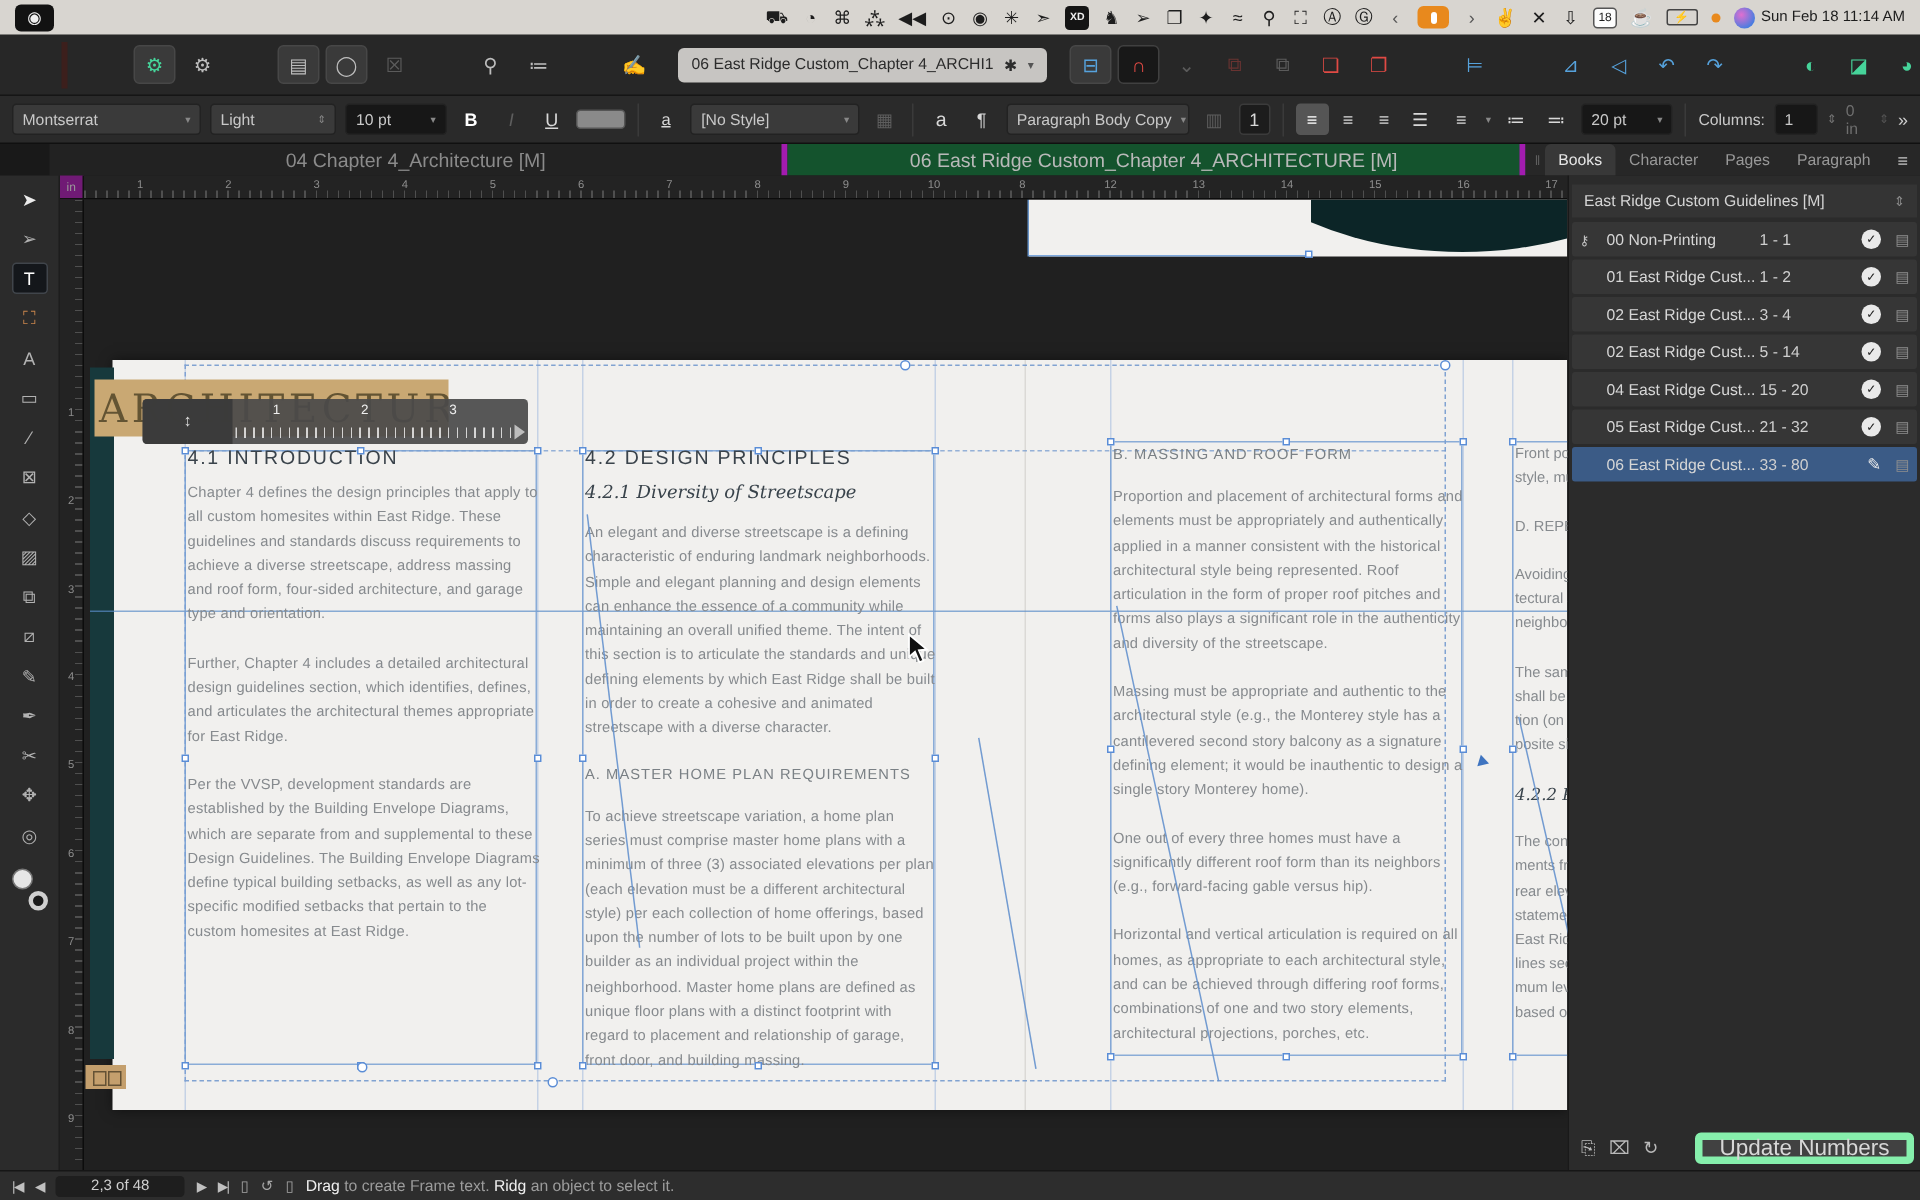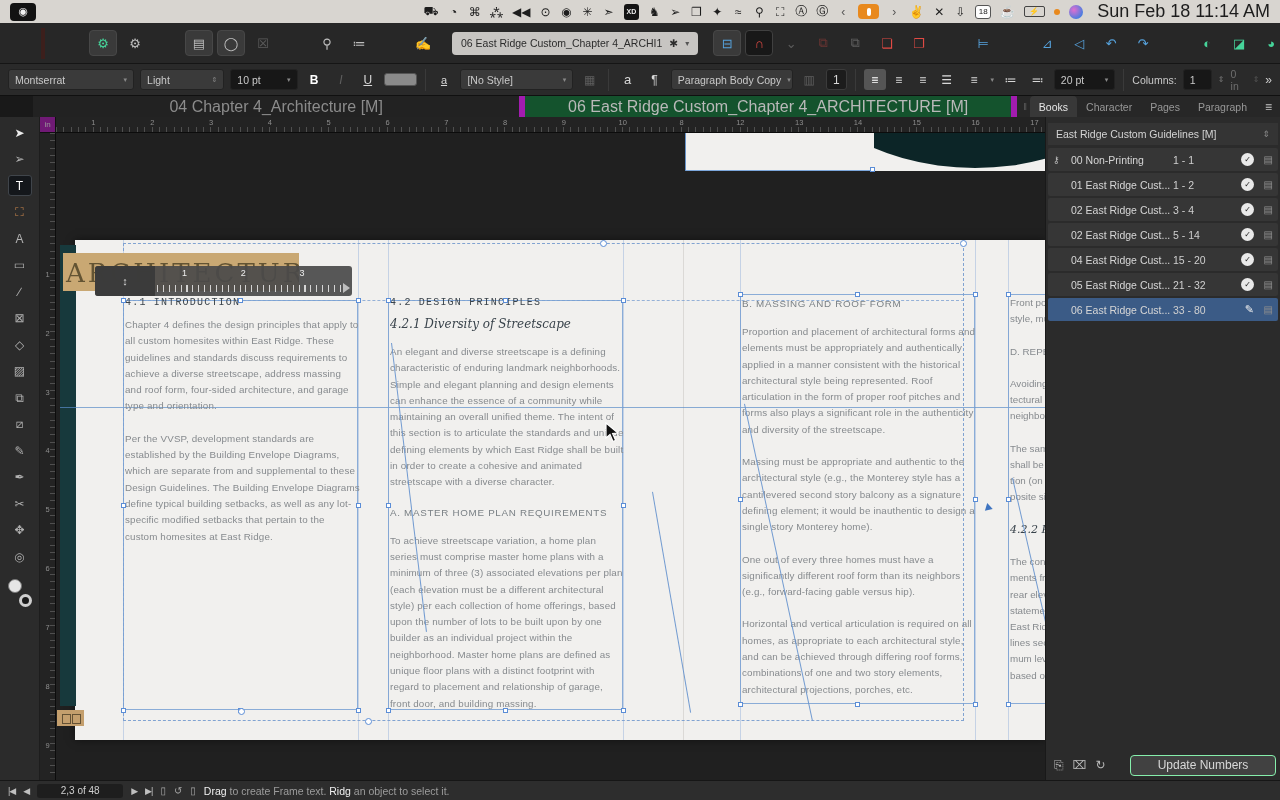--- a/index.html
+++ b/index.html
@@ -15,21 +15,21 @@
   #mb-right{margin-left:auto;display:flex;align-items:center;gap:9px;font-size:12px}
   .mbi{display:inline-flex;align-items:center;justify-content:center;min-width:12px;height:16px;color:#1d1d1d}
   .mbi.dim{color:#555}
   .mbi.xdbox{background:#141414;color:#eee;font-size:7px;font-weight:bold;padding:1px 3px;border-radius:3px}
   .mbi.mic{width:21px;height:15px;background:#e8891d;border-radius:4px}
   .mbi.mic::before{content:"";width:4px;height:8px;background:#fff;border-radius:2px;display:block}
   .mbi.cal{width:16px;height:14px;background:#fdfdfd;border:1px solid #555;border-radius:3px;font-size:8px}
   .mbi.batt{width:21px;height:11px;border:1px solid #444;border-radius:2px;font-size:8px}
   .mbi.odot{width:6px;height:6px;min-width:6px;border-radius:50%;background:#e8891d}
   .mbi.siri{width:14px;height:14px;border-radius:50%;background:radial-gradient(circle at 35% 35%,#e06fd0,#4a7de0 72%)}
-  #mb-clock{font-size:18px;margin-left:14px;white-space:nowrap}
+  #mb-clock{font-size:10px;margin-left:4px;white-space:nowrap}
 
   
   #titlebar{position:absolute;left:0;top:23px;width:1280px;height:41px;background:#272727;
     border-bottom:1px solid #151515;display:flex;align-items:center;padding:0 10px;gap:7px}
   .tl{width:12px;height:12px;border-radius:50%;background:#535353;margin-right:2px}
   .appico{width:27px;height:27px;border-radius:6px;margin-left:6px}
   .appico.red{background:repeating-linear-gradient(115deg,#e03a30 0 3px,#7e1410 3px 6px);outline:2px solid #3c1f1c}
   .appico.blue{background:linear-gradient(155deg,#6fd0f5,#1a6fb5 70%)}
   .appico.purple{background:linear-gradient(155deg,#9a6fd0,#5a3a90 70%);opacity:.45}
   .tbx{min-width:28px;height:26px;border-radius:4px;display:flex;align-items:center;justify-content:center;
@@ -56,22 +56,22 @@
   .cbtn.dim{color:#5e5e5e}
   .cbtn.active{background:#555;color:#fff}
   .swatch{width:34px;height:13px;background:#8a8a8a;border-radius:3px;border:1px solid #555}
   .cbsep{width:1px;height:22px;background:#3a3a3a;margin:0 2px}
   .alist{display:flex;gap:2px}
   #cb-expand{margin-left:auto;font-size:12px;color:#cfcfcf;letter-spacing:-2px;padding-right:2px}
 
   
   #tabbar{position:absolute;left:0;top:96px;width:1280px;height:21px;background:#191919;display:flex}
   .tabspacer{width:60px;background:#191919}
-  .dtab{display:flex;align-items:center;justify-content:center;font-size:16px;color:#8b8b8b;
-    background:#222;border-right:6px solid #a21caf;overflow:hidden;white-space:nowrap}
+  .dtab{display:flex;align-items:center;justify-content:center;font-size:13px;color:#8b8b8b;
+    background:#222;border-right:4px solid #a21caf;overflow:hidden;white-space:nowrap}
   .dtab.active{background:#14532d;color:#b9b9b9}
   #ptabs{flex:1;background:#272727;display:flex;align-items:stretch;padding-left:4px;gap:1px}
   .grip{color:#5f5f5f;font-size:9px;display:flex;align-items:center;padding:0 2px}
   .ptab{font-size:10.5px;color:#989898;padding:0 9px;display:flex;align-items:center}
   .ptab.active{background:#383838;color:#e6e6e6;border-radius:4px 4px 0 0}
   #ptab-menu{margin-left:auto;color:#c4c4c4;font-size:12px;display:flex;align-items:center;padding:0 8px}
 
   
   #tools{position:absolute;left:0;top:117px;width:40px;height:663px;background:#2b2b2b;
     border-right:1px solid #1d1d1d;display:flex;flex-direction:column;align-items:center;
@@ -120,21 +120,21 @@
     color:#ddd;font-size:11px;display:flex;align-items:center;justify-content:center}
   #measure .mnums{position:absolute;left:60px;top:2px;display:flex}
   #measure .mnums span{width:58.8px;text-align:center;font-size:9px;color:#eee}
   #measure .mticks{position:absolute;left:62px;right:10px;bottom:4px;height:7px;
     background:repeating-linear-gradient(90deg,rgba(255,255,255,.75) 0 1px,transparent 1px 5.9px)}
   #measure .mtri{position:absolute;right:2px;bottom:3px;width:0;height:0;
     border-top:5px solid transparent;border-bottom:5px solid transparent;border-left:7px solid #bdbdbd}
 
   
   .col{position:absolute;z-index:5}
-  .hd{font-family:Liberation Mono, monospace;font-size:10px;color:#3a434b;letter-spacing:1.2px;margin-bottom:9px}
+  .hd{font-family:Liberation Sans, sans-serif;font-size:13px;color:#3a434b;letter-spacing:1.2px;margin-bottom:9px}
   .sub-it{font-family:"DejaVu Serif",serif;font-style:italic;font-size:12px;color:#39434b;margin:3px 0 13px}
   .sub-caps{font-size:9.8px;color:#7a8085;letter-spacing:.7px;margin:3px 0 15px}
   .p{font-size:9.8px;line-height:16.3px;color:#868a8e;letter-spacing:.15px;margin-bottom:16px}
   .cl{font-size:9.8px;line-height:16.2px;min-height:16.2px;color:#868a8e;white-space:nowrap}
   .cl.it{font-family:"DejaVu Serif",serif;font-style:italic;font-size:11px;color:#39434b}
   #foliobox{position:absolute;left:1px;top:577px;width:27px;height:16px;background:#c49f6d;z-index:4}
   #foliobox::before{content:"";position:absolute;left:5px;top:4px;width:7px;height:8px;border:1px solid rgba(60,50,30,.7)}
   #foliobox::after{content:"";position:absolute;left:15px;top:4px;width:7px;height:8px;border:1px solid rgba(60,50,30,.7)}
   .arrowhead{position:absolute;width:0;height:0;border-left:4px solid transparent;border-right:4px solid transparent;
     border-bottom:7px solid #3f74c0;z-index:7}
@@ -151,22 +151,22 @@
   .brow .lead{width:18px;min-width:18px;font-size:9px;color:#c0c0c0}
   .brow .bname{width:102px;min-width:102px;overflow:hidden;white-space:nowrap}
   .brow .bpages{width:52px;color:#cfcfcf}
   .brow .st-check{margin-left:auto;width:13px;height:13px;border-radius:50%;background:#e9e9e9;
     color:#222;font-size:8px;display:flex;align-items:center;justify-content:center}
   .brow .st-pen{margin-left:auto;display:none;color:#eee;font-size:11px}
   .brow.pen .st-pen{display:flex}
   .brow .trail{width:14px;text-align:right;color:#8f8f8f;font-size:10px;margin-left:5px}
   #pbottom{position:absolute;left:8px;right:4px;top:636px;height:24px;display:flex;align-items:center;gap:9px}
   #pbottom .pico{color:#b9b9b9;font-size:12px}
-  #update-btn{margin-left:auto;width:146px;height:21px;background:#414141;border:1px solid #86efac;
-    border-radius:4px;color:#d8d8d8;font-size:12px;display:flex;align-items:center;justify-content:center}
+  #update-btn{margin-left:auto;width:146px;height:21px;background:#414141;border:5px solid #86efac;
+    border-radius:4px;color:#d8d8d8;font-size:15px;display:flex;align-items:center;justify-content:center}
 
   
   #statusbar{position:absolute;left:0;top:780px;width:1280px;height:20px;background:#2d2d2d;
     border-top:1px solid #161616;display:flex;align-items:center;gap:8px;padding:0 8px;
     font-size:10.5px;color:#9c9c9c}
   .navb{color:#c0c0c0;font-size:9px;letter-spacing:-1px}
   #pagefield{width:86px;height:14px;background:#1e1e1e;border-radius:3px;display:flex;
     align-items:center;justify-content:center;color:#cfcfcf;font-size:10px}
   .sico{color:#a5a5a5;font-size:10px}
   #hint b{color:#efefef;font-weight:normal}
@@ -443,20 +443,21 @@
   <div class="diag" style="left:335px;top:210px;height:291px;transform:rotate(-6.9deg)"></div>
   <div class="diag" style="left:596px;top:359px;height:224px;transform:rotate(-9.8deg)"></div>
   <div class="diag" style="left:688px;top:271px;height:324px;transform:rotate(-12.1deg)"></div>
   <div class="diag" style="left:956px;top:345px;height:242px;transform:rotate(-12.9deg)"></div>
 
   <div class="arrowhead" style="left:928px;top:370px;transform:rotate(-13deg)"></div>
 
   <div class="col" style="left:69px;top:164px;width:235px">
       <div class="hd">4.1   INTRODUCTION</div>
       <div class="p">Chapter 4 defines the design principles that apply to all custom homesites within East Ridge.  These guidelines and standards discuss requirements to achieve a diverse streetscape, address massing and roof form, four-sided architecture, and garage type and orientation.</div>
+      <div class="p">Further, Chapter 4 includes a detailed architectural design guidelines section, which identifies, defines, and articulates the architectural themes appropriate for East Ridge.</div>
       <div class="p">Per the VVSP, development standards are established by the Building Envelope Diagrams, which are separate from and supplemental to these Design Guidelines.  The Building Envelope Diagrams define typical building setbacks, as well as any lot-specific modified setbacks that pertain to the custom homesites at East Ridge.</div>
     </div>
   <div class="col" style="left:334px;top:164px;width:235px">
       <div class="hd">4.2 DESIGN PRINCIPLES</div>
       <div class="sub-it">4.2.1 Diversity of Streetscape</div>
       <div class="p">An elegant and diverse streetscape is a defining characteristic of enduring landmark neighborhoods. Simple and elegant planning and design elements can enhance the essence of a community while maintaining an overall unified theme.  The intent of this section is to articulate the standards and unique defining elements by which East Ridge shall be built in order to create a cohesive and animated streetscape with a diverse character.</div>
       <div class="sub-caps">A.  MASTER HOME PLAN REQUIREMENTS</div>
       <div class="p">To achieve streetscape variation, a home plan series must comprise master home plans with a minimum of three (3) associated elevations per plan (each elevation must be a different architectural style) per each collection of home offerings, based upon the number of lots to be built upon by one builder as an individual project within the neighborhood.  Master home plans are defined as unique floor plans with a distinct footprint with regard to placement and relationship of garage, front door, and building massing.</div>
     </div>
   <div class="col" style="left:686px;top:162px;width:235px">

